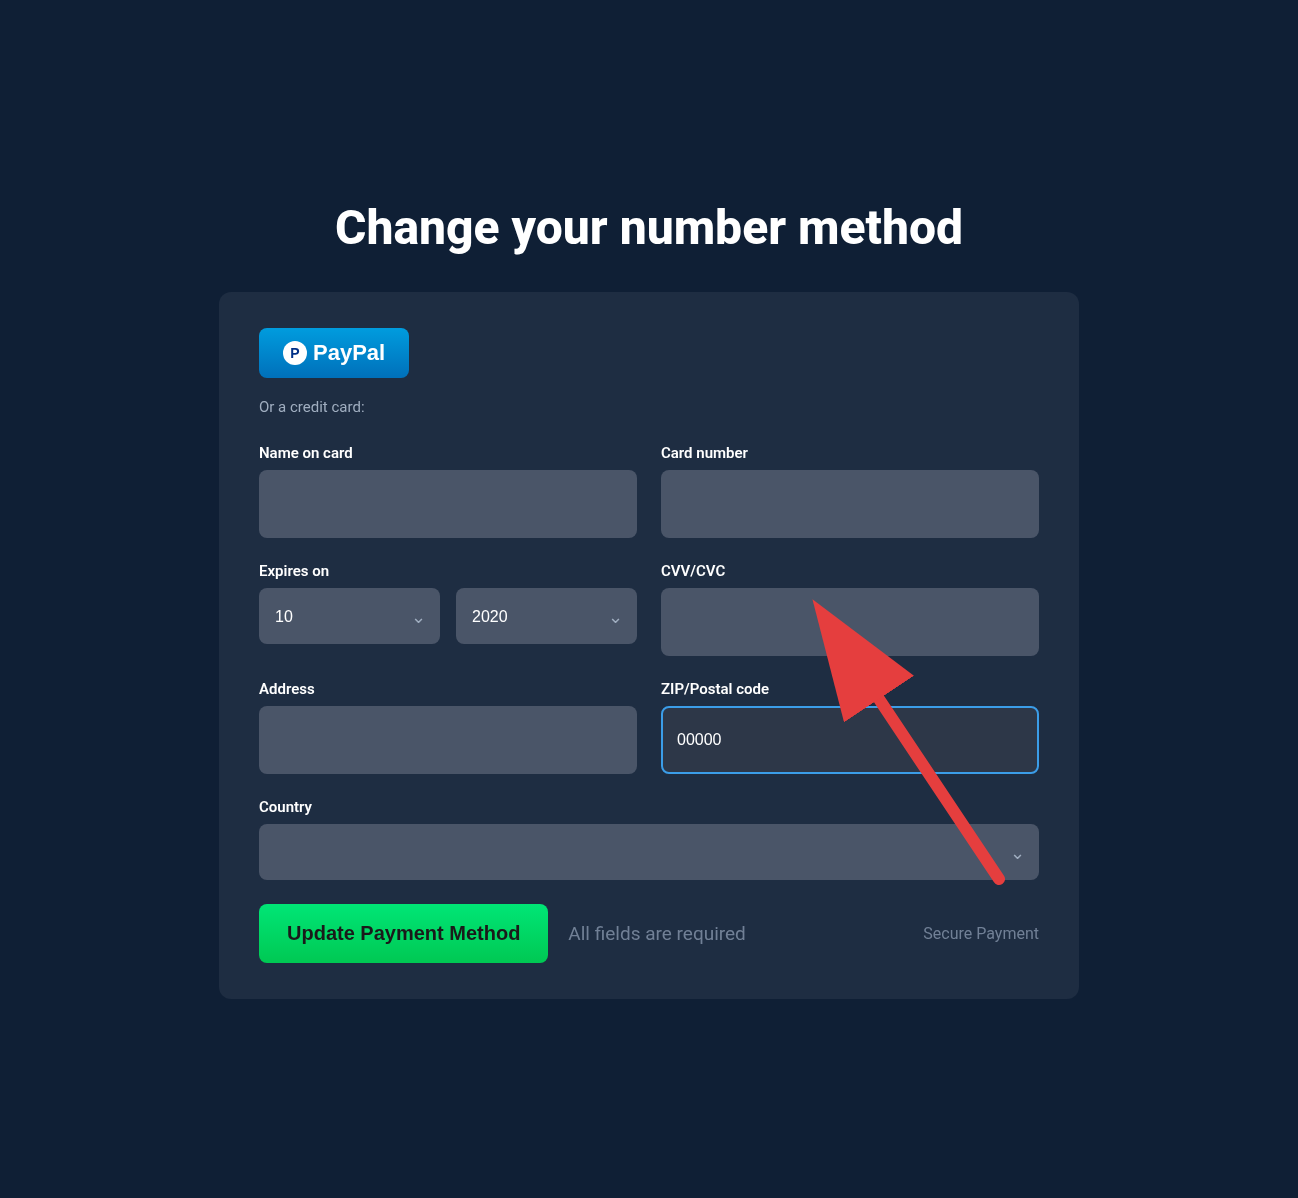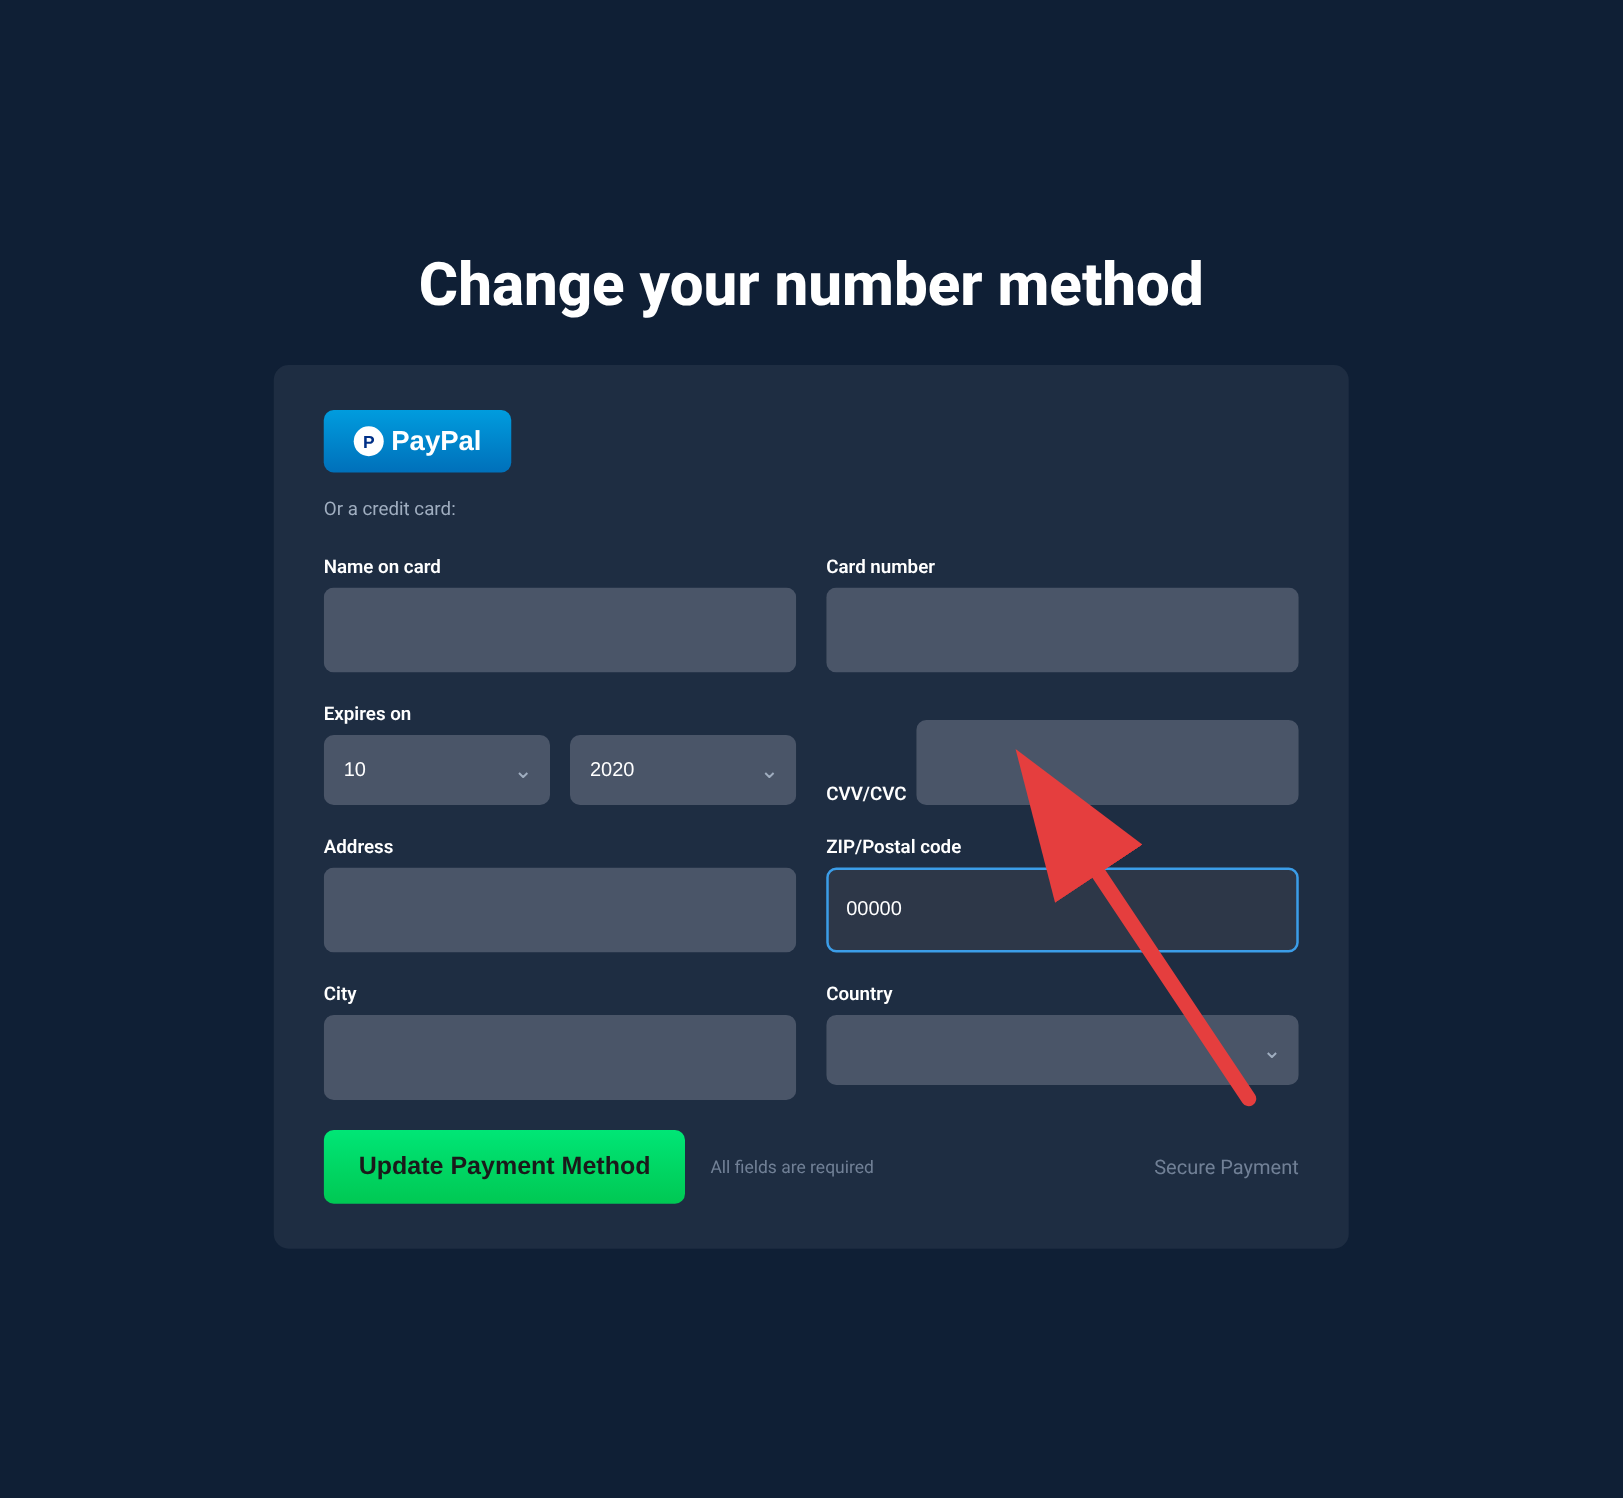--- a/index.html
+++ b/index.html
@@ -169,23 +169,22 @@
     }
 
     .expires-selects .select-wrapper {
       flex: 1;
       border-radius: 23px;
     }
 
     .cvv-group {
       flex: 1;
       display: flex;
-      flex-direction: row;
+      flex-direction: column;
       gap: 8px;
-      align-items: flex-end;
     }
 
     .footer-row {
       display: flex;
       align-items: center;
       gap: 20px;
       margin-top: 8px;
     }
 
     .update-btn {
@@ -196,21 +195,21 @@
       padding: 18px 28px;
       color: #1a1a1a;
       font-size: 20px;
       font-weight: 800;
       cursor: pointer;
       white-space: nowrap;
     }
 
     .required-text {
       color: #718096;
-      font-size: 14px;
+      font-size: 19px;
     }
 
     .secure-text {
       margin-left: auto;
       color: #718096;
       font-size: 16px;
     }
   </style>
 </head>
 <body>
@@ -290,24 +289,20 @@
     </div>
     <div class="form-group">
       <label class="form-label">ZIP/Postal code</label>
       <input type="text" class="form-input active" value="00000" style="">
     </div>
   </div>
 
   
   <div class="form-row">
     <div class="form-group">
-      <label class="form-label">City</label>
-      <input type="text" class="form-input" style="">
-    </div>
-    <div class="form-group">
       <label class="form-label">Country</label>
       <div class="select-wrapper">
         <select class="form-select">
           <option value=""></option>
           <option value="US">United States</option>
           <option value="GB">United Kingdom</option>
           <option value="CA">Canada</option>
           <option value="AU">Australia</option>
         </select>
         <span class="chevron">⌄</span>

